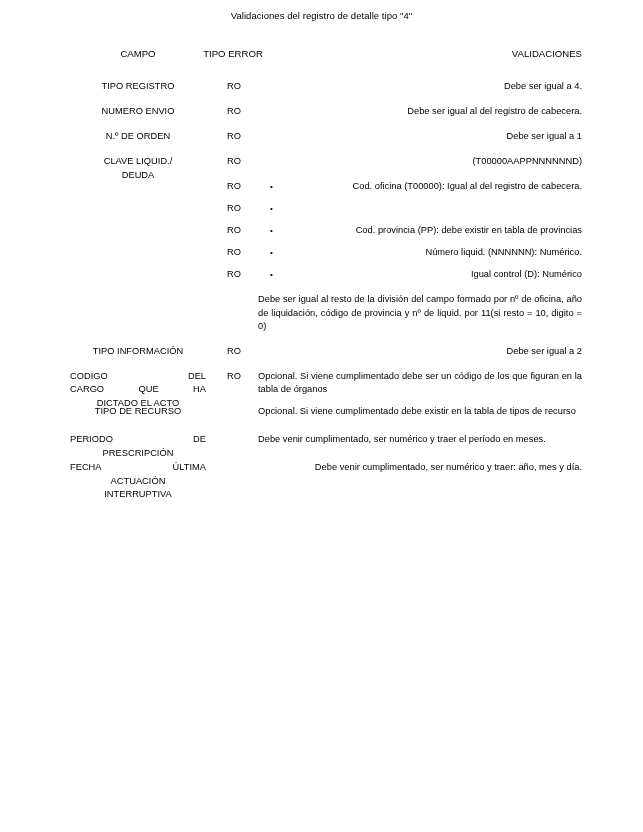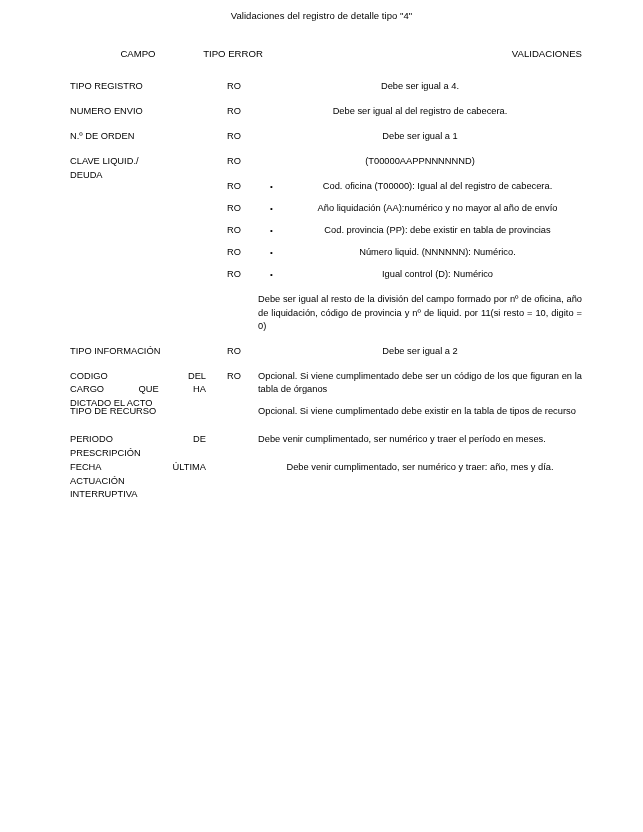--- a/index.html
+++ b/index.html
@@ -95,28 +95,28 @@
   }
   .head-valid {
     position: absolute;
     left: 258px;
     right: 61px;
     text-align: right;
     font-size: 9.6px;
   }
 
   
-  .label-plain { text-align: left; }
+  .label-plain { text-align: center; }
   .label-just {
     text-align: justify;
     text-align-last: justify;
   }
 
   
-  .v-plain { text-align: center; }
+  .v-plain { text-align: right; }
   .v-just  { text-align: justify; }
 
   .v-line { display: block; }
 
   
   .v-indent {
     margin-left: 35px;
     margin-right: 0;
   }
 
@@ -194,21 +194,20 @@
         <span class="bullet-mark">•</span>
         <span>Cod. oficina (T00000): Igual al del registro de cabecera.</span>
       </div>
     </div>
     <div class="gap-sm"></div>
 
     <div class="rowblock row bullet-row">
       <div class="col-error">RO</div>
       <div class="col-valid v-plain">
         <span class="bullet-mark">•</span>
-        <span>Año liquidación (AA):numérico y no mayor al año de envío</span>
       </div>
     </div>
     <div class="gap-sm"></div>
 
     <div class="rowblock row bullet-row">
       <div class="col-error">RO</div>
       <div class="col-valid v-plain">
         <span class="bullet-mark">•</span>
         <span>Cod. provincia (PP): debe existir en tabla de provincias</span>
       </div>

